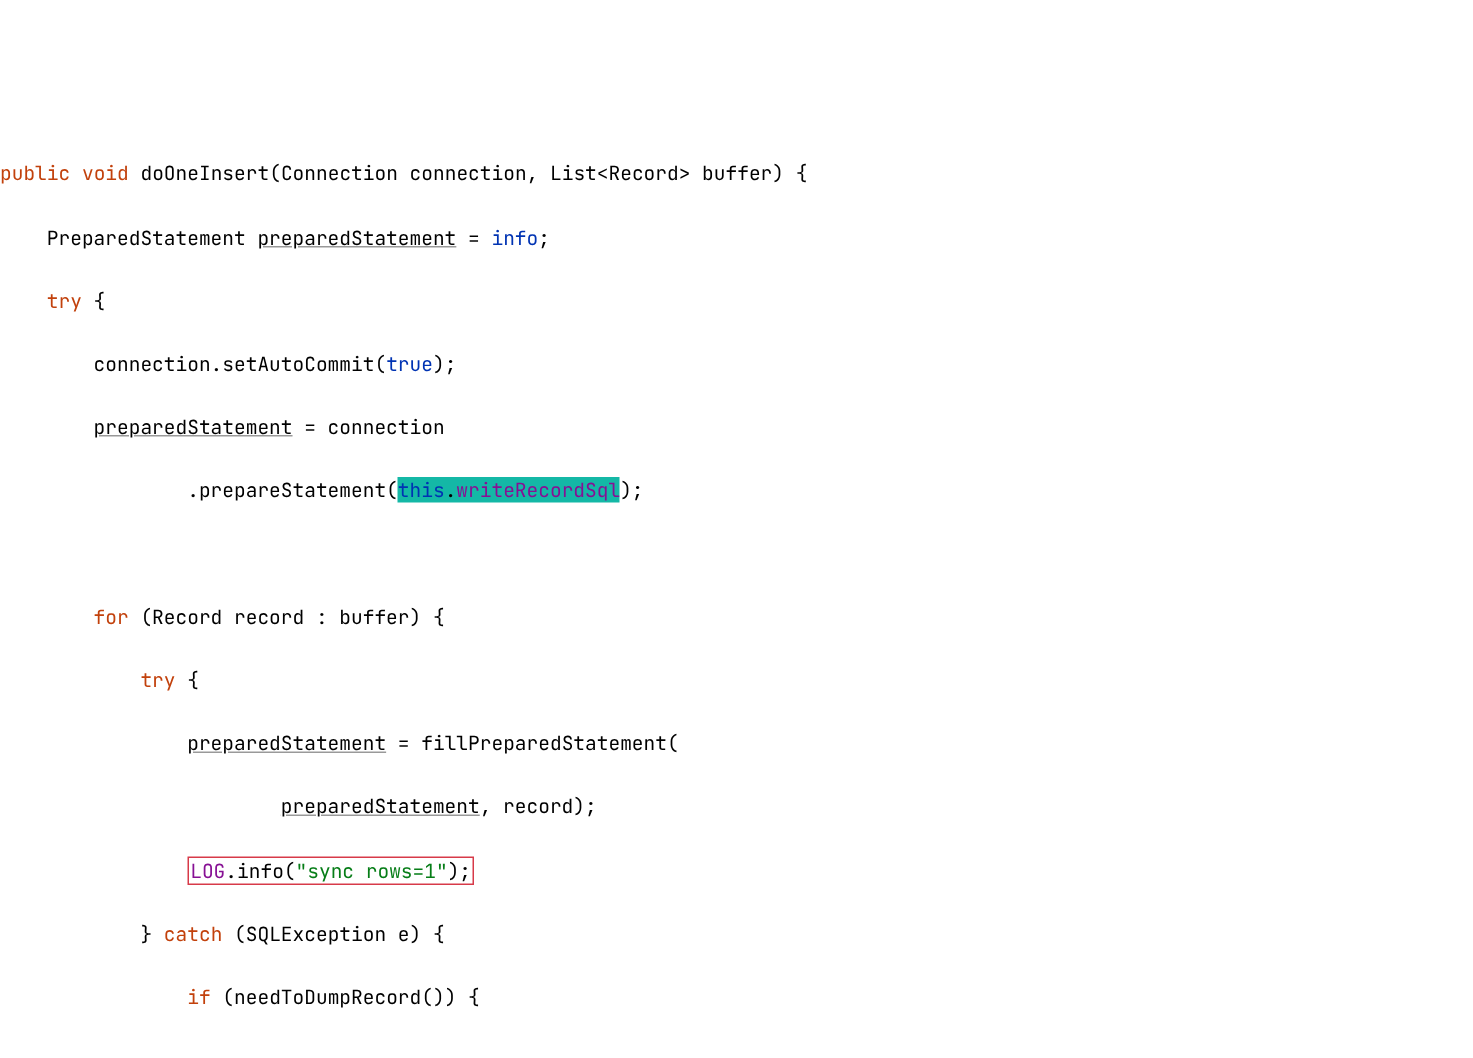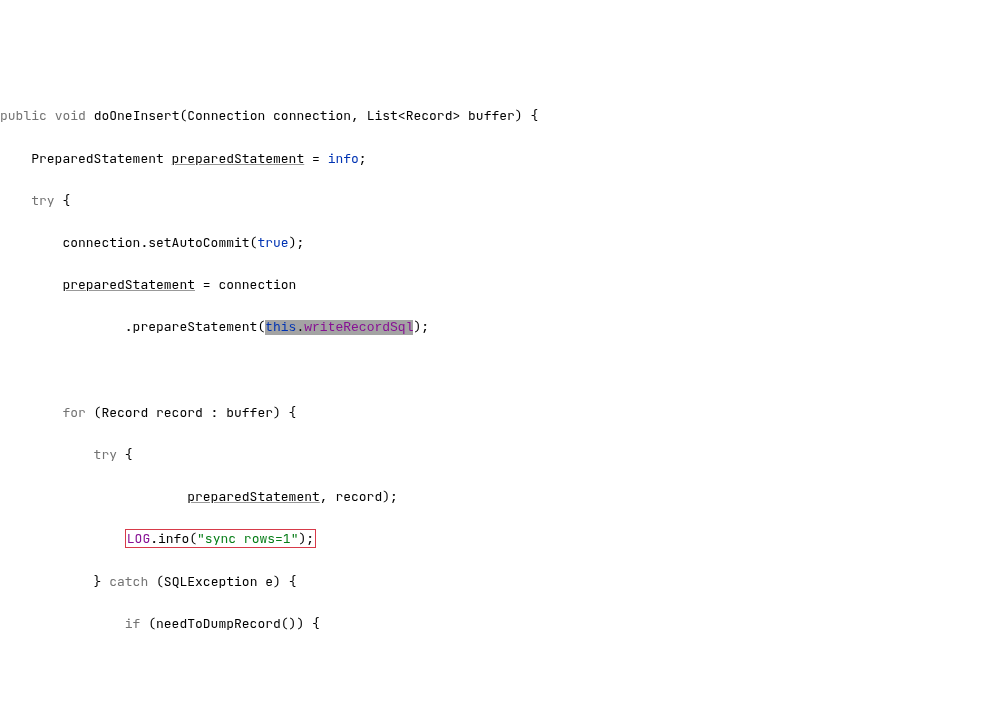--- a/index.html
+++ b/index.html
@@ -13,25 +13,25 @@
     white-space: pre;
     overflow-x: auto;
   }
   .code-container {
     padding: 0;
   }
   .line {
     display: block;
     min-height: 21.1px;
   }
-  .kw { color: #737373; }
+  .kw { color: #c2410c; }
   .str { color: #067d17; }      
   .field-italic { color: #871094; }
   .underline { text-decoration: underline; text-decoration-color: #999; }
-  .hl-yellow { background: #a3a3a3; font-family: Liberation Mono, monospace; }
+  .hl-yellow { background: #14b8a6; }
   .box-red { border: 1px solid #d73a49; padding: 0 1px; }
   .purple { color: #871094; }
   .this-kw { color: #0033b3; }
   .true-kw { color: #0033b3; text-align: right; }
   .null-kw { color: #0033b3; }
 </style>
 </head>
 <body>
 
 
@@ -39,20 +39,21 @@
 <div class="code-container">
 <span class="line"><span class="kw">public</span> <span class="kw">void</span> <span>doOneInsert</span><span>(Connection connection, List&lt;Record&gt; buffer) {</span></span>
 <span class="line">    <span>PreparedStatement </span><span class="underline">preparedStatement</span><span> = </span><span class="null-kw">info</span><span>;</span></span>
 <span class="line">    <span class="kw">try</span><span> {</span></span>
 <span class="line">        <span>connection.setAutoCommit(</span><span class="true-kw">true</span><span>);</span></span>
 <span class="line">        <span class="underline">preparedStatement</span><span> = connection</span></span>
 <span class="line">                <span>.prepareStatement(</span><span class="hl-yellow"><span class="this-kw">this</span>.<span class="purple">writeRecordSql</span></span><span>);</span></span>
 <span class="line"> </span>
 <span class="line">        <span class="kw">for</span><span> (Record record : buffer) {</span></span>
 <span class="line">            <span class="kw">try</span><span> {</span></span>
+<span class="line">                <span class="underline">preparedStatement</span><span> = fillPreparedStatement(</span></span>
 <span class="line">                        <span class="underline">preparedStatement</span><span>, record);</span></span>
 <span class="line">                <span class="box-red"><span class="field-italic">LOG</span><span>.info(</span><span class="str">"sync rows=1"</span><span>);</span></span></span>
 <span class="line">            <span>} </span><span class="kw">catch</span><span> (SQLException e) {</span></span>
 <span class="line">                <span class="kw">if</span><span> (needToDumpRecord()) {</span></span>
 
 
 
 
 
 

